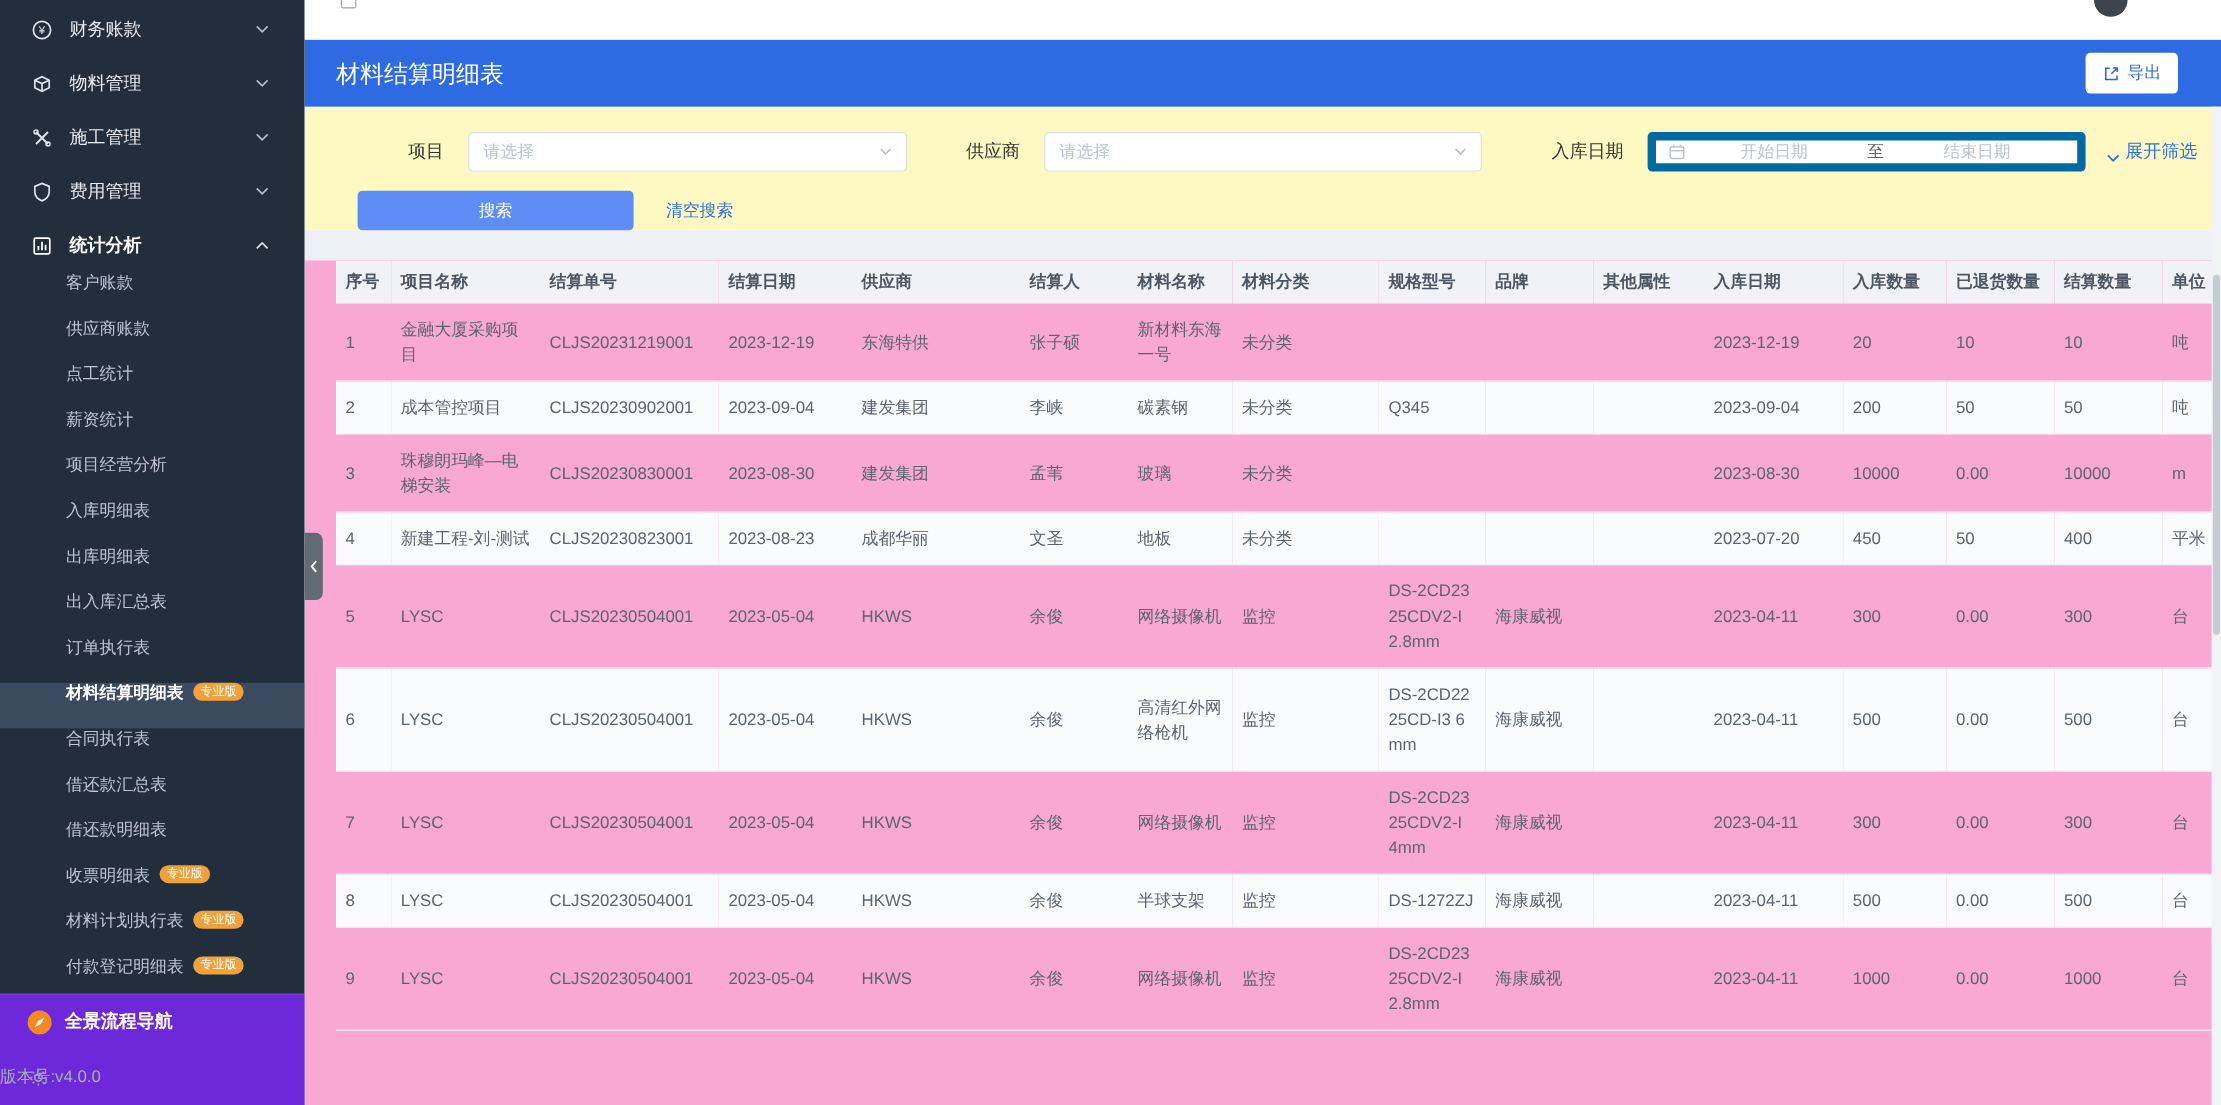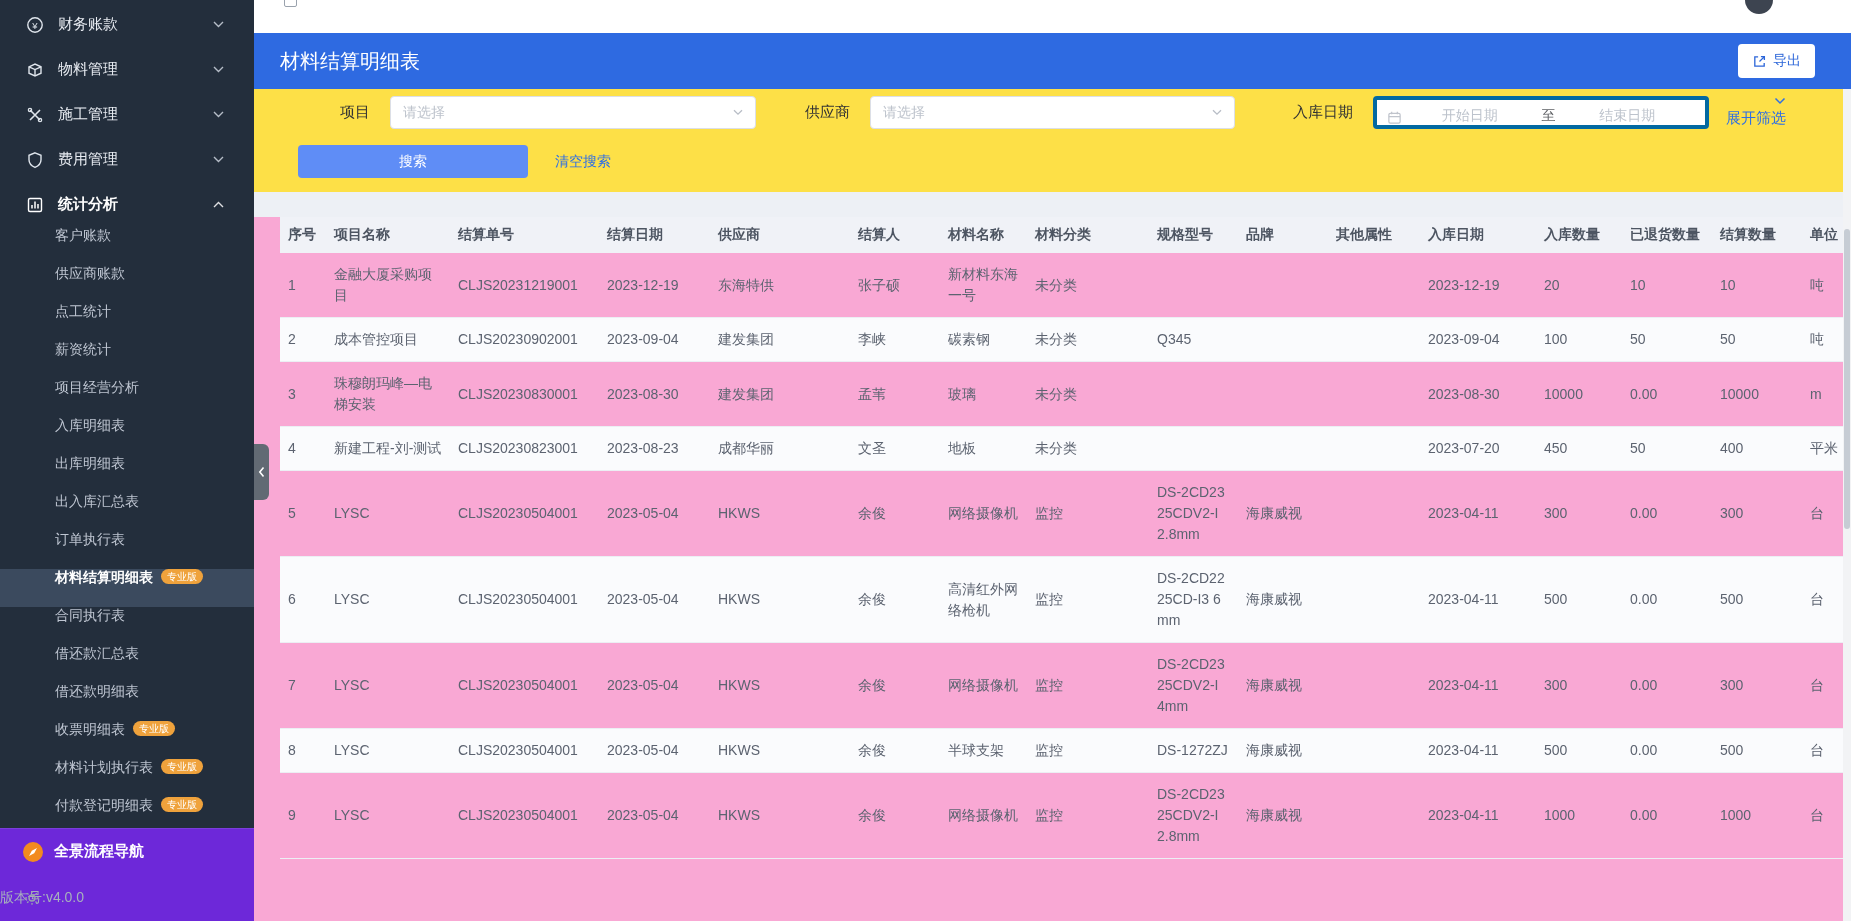--- a/index.html
+++ b/index.html
@@ -30,35 +30,35 @@
   
   .main { flex:1; min-width:0; display:flex; flex-direction:column; background:#fff; position:relative; }
   .top-strip { height:33px; background:#fff; position:relative; overflow:hidden; flex-shrink:0; }
   .tab-square { position:absolute; left:30px; top:-6px; width:13px; height:13px; border:1px solid #9aa2ad; border-radius:2px; background:#fff; }
   .avatar { position:absolute; right:78px; top:-14px; width:28px; height:28px; border-radius:50%; background:#3d4450; }
 
   .page-header { height:56px; background:#2e6ae1; display:flex; align-items:center; padding:0 36px 0 26px; flex-shrink:0; }
   .page-title { color:#fff; font-size:20px; font-weight:500; }
   .export-btn { margin-left:auto; height:34px; background:#fff; border:none; border-radius:4px; padding:0 14px; display:inline-flex; align-items:center; gap:6px; color:#2c66d9; font-size:14px; cursor:pointer; }
 
-  .filter-card { height:103px; background:#fde047; padding-top:7px; flex-shrink:0; }
+  .filter-card { height:103px; background:#fef9c3; padding-top:21px; flex-shrink:0; }
   .f-row1 { display:flex; align-items:center; }
   .f-label { font-size:15px; color:#333; white-space:nowrap; }
   .f-label-1 { width:116px; text-align:right; margin-right:20px; }
   .f-label-2 { margin-left:49px; margin-right:20px; }
   .f-label-3 { margin-left:58px; margin-right:20px; }
   .select { height:33px; border:1px solid #dcdfe6; border-radius:4px; background:#fff; display:flex; align-items:center; padding:0 12px; cursor:pointer; }
   .select-1 { width:366px; }
   .select-2 { width:365px; }
   .placeholder { color:#bdc3cc; font-size:14px; }
   .sel-chev { margin-left:auto; display:inline-flex; }
-  .date-range { width:336px; height:33px; border:4px solid #0369a1; border-radius:4px; background:#fff; display:flex; align-items:flex-end; padding:0 10px; cursor:text; }
+  .date-range { width:365px; height:33px; border:7px solid #0369a1; border-radius:4px; background:#fff; display:flex; align-items:center; padding:0 10px; cursor:text; }
   .date-range .dr-part { flex:1; text-align:center; font-size:14px; color:#bdc3cc; }
   .date-range .dr-to { font-size:14px; color:#606266; padding:0 4px; }
-  .expand-link { margin-left:17px; display:inline-flex; align-items:flex-end; gap:4px; color:#2f6fe4; font-size:15px; cursor:pointer; white-space:nowrap;flex-direction:column; }
+  .expand-link { margin-left:17px; display:inline-flex; align-items:flex-end; gap:4px; color:#2f6fe4; font-size:15px; cursor:pointer; white-space:nowrap; }
   .f-row2 { margin-top:16px; display:flex; align-items:center; padding-left:44px; }
   .search-btn { width:230px; height:33px; background:#5f8df6; color:#fff; font-size:14px; border:none; border-radius:4px; cursor:pointer; }
   .clear-link { margin-left:27px; color:#2f6fe4; font-size:14px; cursor:pointer;text-align:right; }
 
   .gap-band { height:25px; background:#edf0f5; flex-shrink:0; }
 
   .table-card { flex:1; background:#f9a8d4; padding-left:26px; overflow:hidden; }
   table { width:1582px; table-layout:fixed; border-collapse:collapse; }
   .col-1{width:46px}.col-2{width:124px}.col-3{width:149px}.col-4{width:111px}
   .col-5{width:140px}.col-6{width:90px}.col-7{width:87px}.col-8{width:122px}
@@ -425,21 +425,21 @@
               <td>CLJS20230902001</td>
               <td>2023-09-04</td>
               <td>建发集团</td>
               <td>李峡</td>
               <td>碳素钢</td>
               <td>未分类</td>
               <td>Q345</td>
               <td></td>
               <td></td>
               <td>2023-09-04</td>
-              <td>100</td>
+              <td>200</td>
               <td>50</td>
               <td>50</td>
               <td>吨</td>
             </tr>
 
             <tr>
               <td>3</td>
               <td>珠穆朗玛峰—电梯安装</td>
               <td>CLJS20230830001</td>
               <td>2023-08-30</td>

